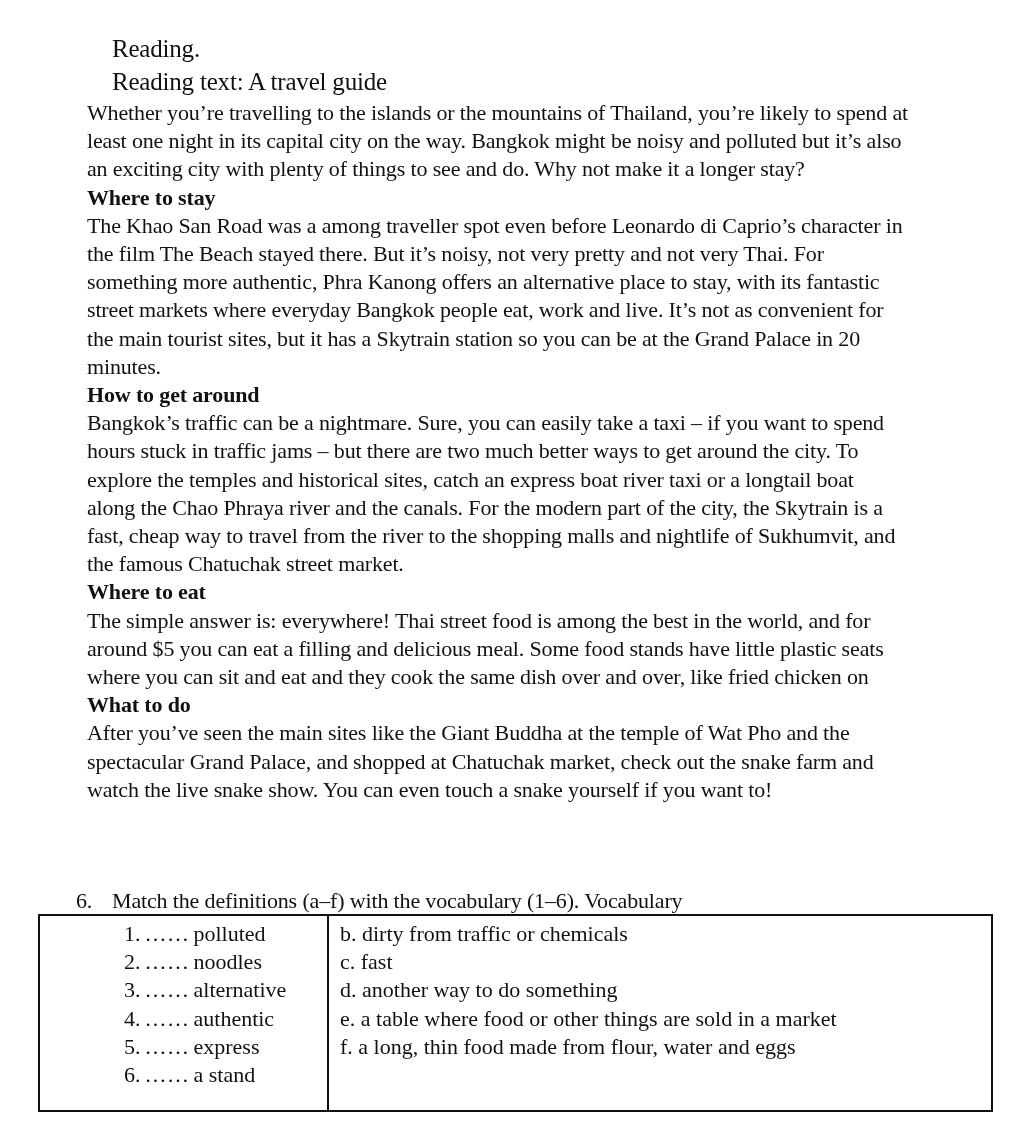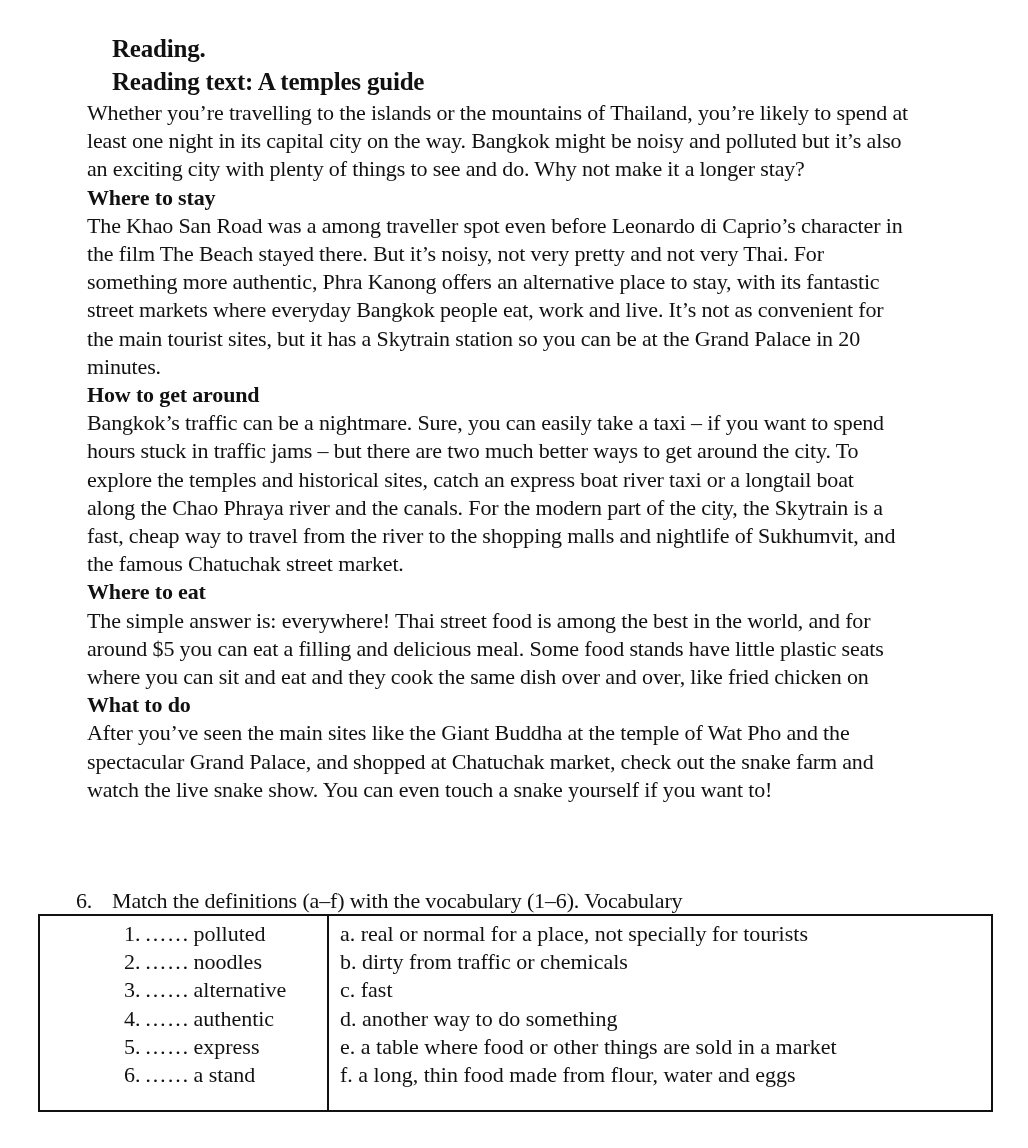--- a/index.html
+++ b/index.html
@@ -17,21 +17,21 @@
     }
     .page {
       position: absolute;
       left: 0; top: 0;
       width: 1028px;
       height: 1148px;
     }
     .title {
       position: absolute;
       left: 112px;
-      font-weight: bold;
+      font-weight: normal;
       font-size: 25px;
       line-height: 28px;
       letter-spacing: -0.2px;
     }
     #title-1 { top: 35px; }
     #title-2 { top: 68px; }
 
     .body-block {
       position: absolute;
       left: 39px;
@@ -94,21 +94,21 @@
     }
     .vocab-row { display: block; white-space: nowrap; }
     .dots { letter-spacing: 0.5px; margin: 0 4px; }
   </style>
 </head>
 <body>
 
 <div class="page">
 
   <div id="title-1" class="title">Reading.</div>
-  <div id="title-2" class="title">Reading text: A temples guide</div>
+  <div id="title-2" class="title">Reading text: A travel guide</div>
 
   <div class="body-block" style="top:99px;margin-left:48px;">
     <div>
       <span class="line">Whether you’re travelling to the islands or the mountains of Thailand, you’re likely to spend at</span>
       <span class="line">least one night in its capital city on the way. Bangkok might be noisy and polluted but it’s also</span>
       <span class="line">an exciting city with plenty of things to see and do. Why not make it a longer stay?</span>
     </div>
 
     <div>
       <span class="heading">Where to stay</span>
@@ -155,21 +155,20 @@
     <div class="vocab-col-left">
       <span class="vocab-row"><span>1.</span><span class="dots">……</span><span>polluted</span></span>
       <span class="vocab-row"><span>2.</span><span class="dots">……</span><span>noodles</span></span>
       <span class="vocab-row"><span>3.</span><span class="dots">……</span><span>alternative</span></span>
       <span class="vocab-row"><span>4.</span><span class="dots">……</span><span>authentic</span></span>
       <span class="vocab-row"><span>5.</span><span class="dots">……</span><span>express</span></span>
       <span class="vocab-row"><span>6.</span><span class="dots">……</span><span>a stand</span></span>
     </div>
 
     <div class="vocab-col-right">
-      <span class="vocab-row">a. real or normal for a place, not specially for tourists</span>
       <span class="vocab-row">b. dirty from traffic or chemicals</span>
       <span class="vocab-row">c. fast</span>
       <span class="vocab-row">d. another way to do something</span>
       <span class="vocab-row">e. a table where food or other things are sold in a market</span>
       <span class="vocab-row">f. a long, thin food made from flour, water and eggs</span>
     </div>
   </div>
 
 </div>
 

